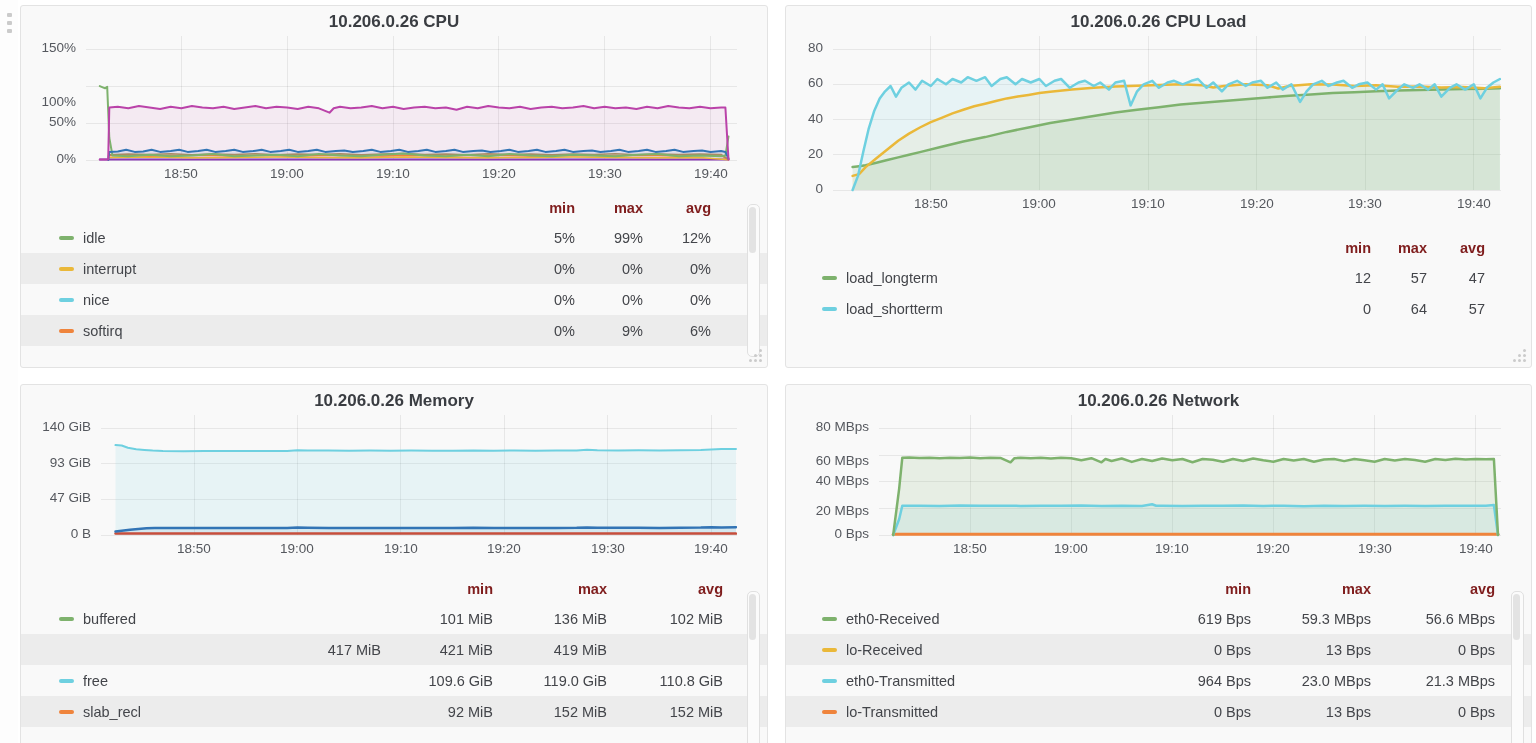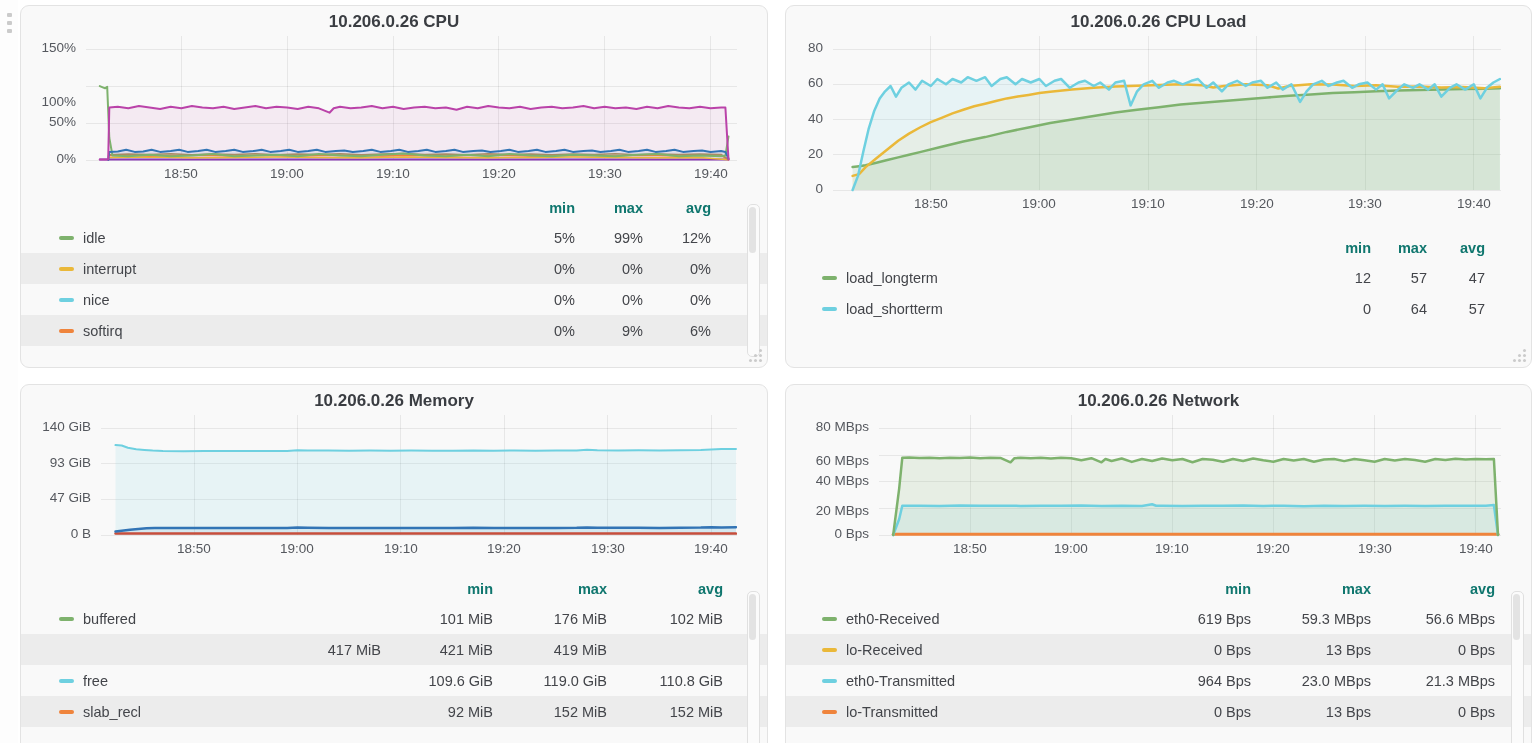--- a/index.html
+++ b/index.html
@@ -3,36 +3,36 @@
 <meta charset="utf-8">
 <style>
   html,body{margin:0;padding:0;}
   .page{position:relative;width:1536px;height:743px;background:#ffffff;overflow:hidden;
         font-family:"Liberation Sans","DejaVu Sans",sans-serif;}
   .left-strip{position:absolute;left:0;top:0;width:18px;height:100%;background:#fdfdfd;}
   .grip-dots{position:absolute;left:7px;top:13px;width:6px;}
   .grip-dots i{display:block;width:5px;height:4px;border-radius:1px;background:#cbcbcb;margin:0 0 4px 0;}
   .grid{position:absolute;left:20px;top:5px;display:grid;
         grid-template-columns:748px 747px;grid-template-rows:363px 380px;column-gap:17px;row-gap:16px;}
-  .panel{position:relative;background:#f9f9f9;border:1px solid #e3e3e3;border-radius:9px;overflow:hidden;}
+  .panel{position:relative;background:#f9f9f9;border:1px solid #e3e3e3;border-radius:3px;overflow:hidden;}
   .panel-title{margin:6px 0 4px 0;text-align:center;font-size:17px;font-weight:bold;color:#3a3d42;cursor:move;}
   .chart{position:relative;margin:0;}
   .c0{height:148px;} .c1{height:178px;} .c2{height:144px;} .c3{height:144px;}
   svg line.grid{stroke:rgba(0,0,0,0.07);stroke-width:1;shape-rendering:crispEdges;}
   .ytick{position:absolute;left:0;text-align:right;font-size:13.5px;color:#55585e;}
   .xtick{position:absolute;width:68px;text-align:center;font-size:13.5px;color:#55585e;}
   .legend{position:relative;}
   .m10{margin-top:10px;} .m20{margin-top:20px;} .m16{margin-top:16px;}
   .lhead,.lrow{display:grid;align-items:center;height:31px;}
   .lhead{height:28px;}
   .p0 .lhead,.p0 .lrow{grid-template-columns:1fr 70px 68px 68px;padding:0 56px 0 38px;}
   .p1g .lhead,.p1g .lrow{grid-template-columns:1fr 62px 56px 58px;padding:0 46px 0 36px;}
   .p2g .lhead,.p2g .lrow{grid-template-columns:1fr 112px 114px 116px;padding:0 44px 0 38px;}
   .p3g .lhead,.p3g .lrow{grid-template-columns:1fr 124px 120px 124px;padding:0 36px 0 36px;}
-  .lhead span{font-size:14.5px;font-weight:bold;color:#0f766e;text-align:right;}
+  .lhead span{font-size:14.5px;font-weight:bold;color:#7f1d1d;text-align:right;}
   .lrow{font-size:14.5px;color:#43454a;}
   .lrow.stripe{background:#ececec;}
   .lname{display:flex;align-items:center;gap:9px;cursor:pointer;}
   .swatch{display:inline-block;width:15px;height:4px;border-radius:2px;flex:0 0 15px;}
   .lval{text-align:right;}
   .legend-scroll{position:absolute;right:7px;width:11px;border-radius:5px;background:#fbfbfb;border:1px solid #e0e0e0;}
   .legend-scroll .thumb{position:absolute;left:1px;top:2px;width:7px;height:46px;border-radius:4px;background:#e3e3e3;}
   .sb0{top:198px;bottom:10px;} .sb2{top:206px;bottom:4px;} .sb3{top:206px;bottom:4px;}
   .resize-grip{position:absolute;right:4px;bottom:4px;width:16px;height:16px;cursor:nwse-resize;}
   .resize-grip i{position:absolute;width:3px;height:3px;border-radius:50%;background:#cbcbcb;}
@@ -250,21 +250,21 @@
             <span>min</span>
             <span>max</span>
             <span>avg</span>
           </div>
           <div class="lrow">
             <span class="lname">
               <i class="swatch" style="background:#7EB26D"></i>
               <span>buffered</span>
             </span>
             <span class="lval">101 MiB</span>
-            <span class="lval">176 MiB</span>
+            <span class="lval">136 MiB</span>
             <span class="lval">102 MiB</span>
           </div>
           <div class="lrow stripe">
             <span class="lval">417 MiB</span>
             <span class="lval">421 MiB</span>
             <span class="lval">419 MiB</span>
           </div>
           <div class="lrow">
             <span class="lname">
               <i class="swatch" style="background:#6ED0E0"></i>

